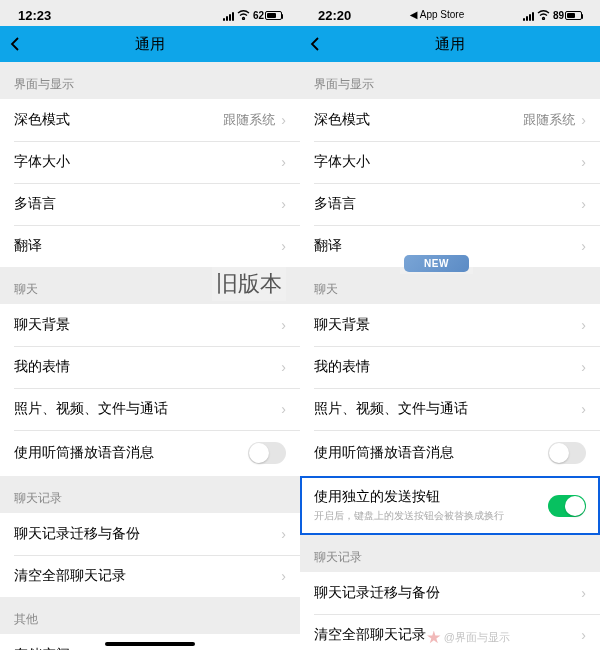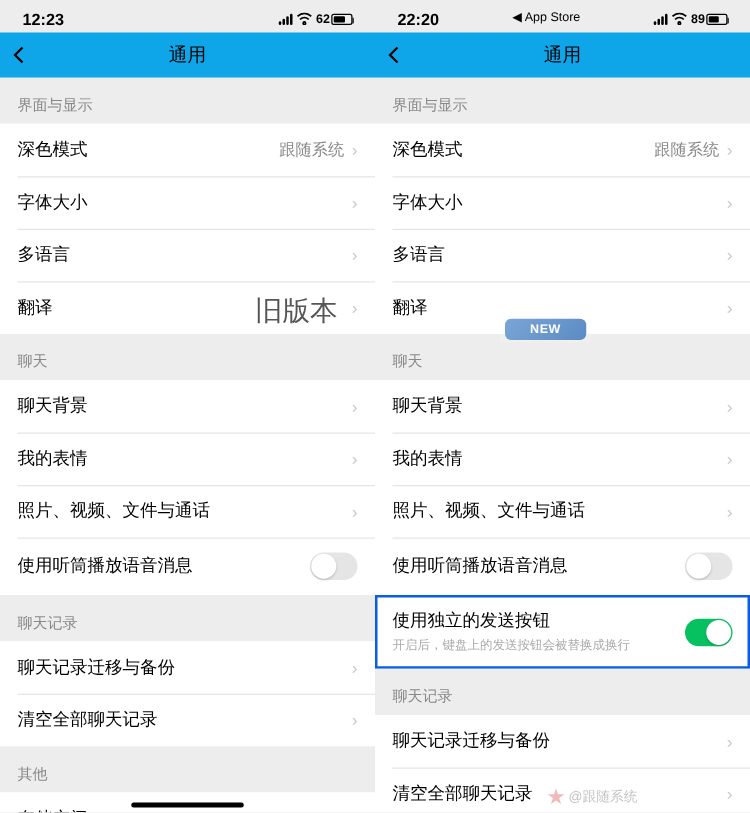--- a/index.html
+++ b/index.html
@@ -23,21 +23,21 @@
       display: flex;
       justify-content: space-between;
       align-items: center;
       padding: 6px 18px 2px 18px;
       font-size: 13px;
       font-weight: 600;
       background: #ededed;
       height: 26px;
     }
     .sb-center { font-size: 10px; font-weight: 400; margin-top: -2px; }
-    .sb-right { display: flex; align-items: center; gap: 3px; font-size: 11px; }
+    .sb-right { display: flex; gap: 3px; font-size: 11px; }
     .signal { display: inline-flex; align-items: flex-end; gap: 1px; }
     .signal span { width: 2px; background: #000; display: inline-block; border-radius: 1px; }
     .signal span:nth-child(1){height:3px}
     .signal span:nth-child(2){height:5px}
     .signal span:nth-child(3){height:7px}
     .signal span:nth-child(4){height:9px}
     .battery { display: inline-flex; align-items: center; gap: 1px; font-size: 10px; font-weight: 600; }
     .batt-icon { display: inline-block; border: 1px solid #000; border-radius: 2px; width: 17px; height: 9px; position: relative; }
     .batt-icon::after { content: ''; position: absolute; right: -2px; top: 2px; width: 1px; height: 5px; background: #000; border-radius: 0 1px 1px 0; }
     .batt-fill { position: absolute; left: 1px; top: 1px; bottom: 1px; background: #000; border-radius: 1px; }
@@ -112,21 +112,21 @@
       font-size: 22px;
       font-weight: 400;
       color: #555;
       background: rgba(255,255,255,0.2);
       padding: 2px 4px;
       pointer-events: none;
       display: flex;
       align-items: center;
       gap: 2px;
     }
-    .left-label { left: 200px; }
+    .left-label { left: 212px; margin-top: 35px; }
     .right-label { left: 400px; }
     .new-badge {
       display: inline-block;
       background: linear-gradient(135deg, #7aa5d6, #5b8bc5);
       color: #fff;
       font-size: 10px;
       padding: 3px 20px;
       border-radius: 5px;
       font-weight: 600;
       letter-spacing: 0.5px;
@@ -363,14 +363,14 @@
 
 <div class="overlay-label left-label">
   <span>旧版本</span>
 </div>
 <div class="overlay-label right-label">
   <span class="new-badge">NEW</span>
 </div>
 
 <div class="watermark">
   <span class="wm-logo"></span>
-  <span>@跟随系统</span>
+  <span>@界面与显示</span>
 </div>
 
 </body></html>

